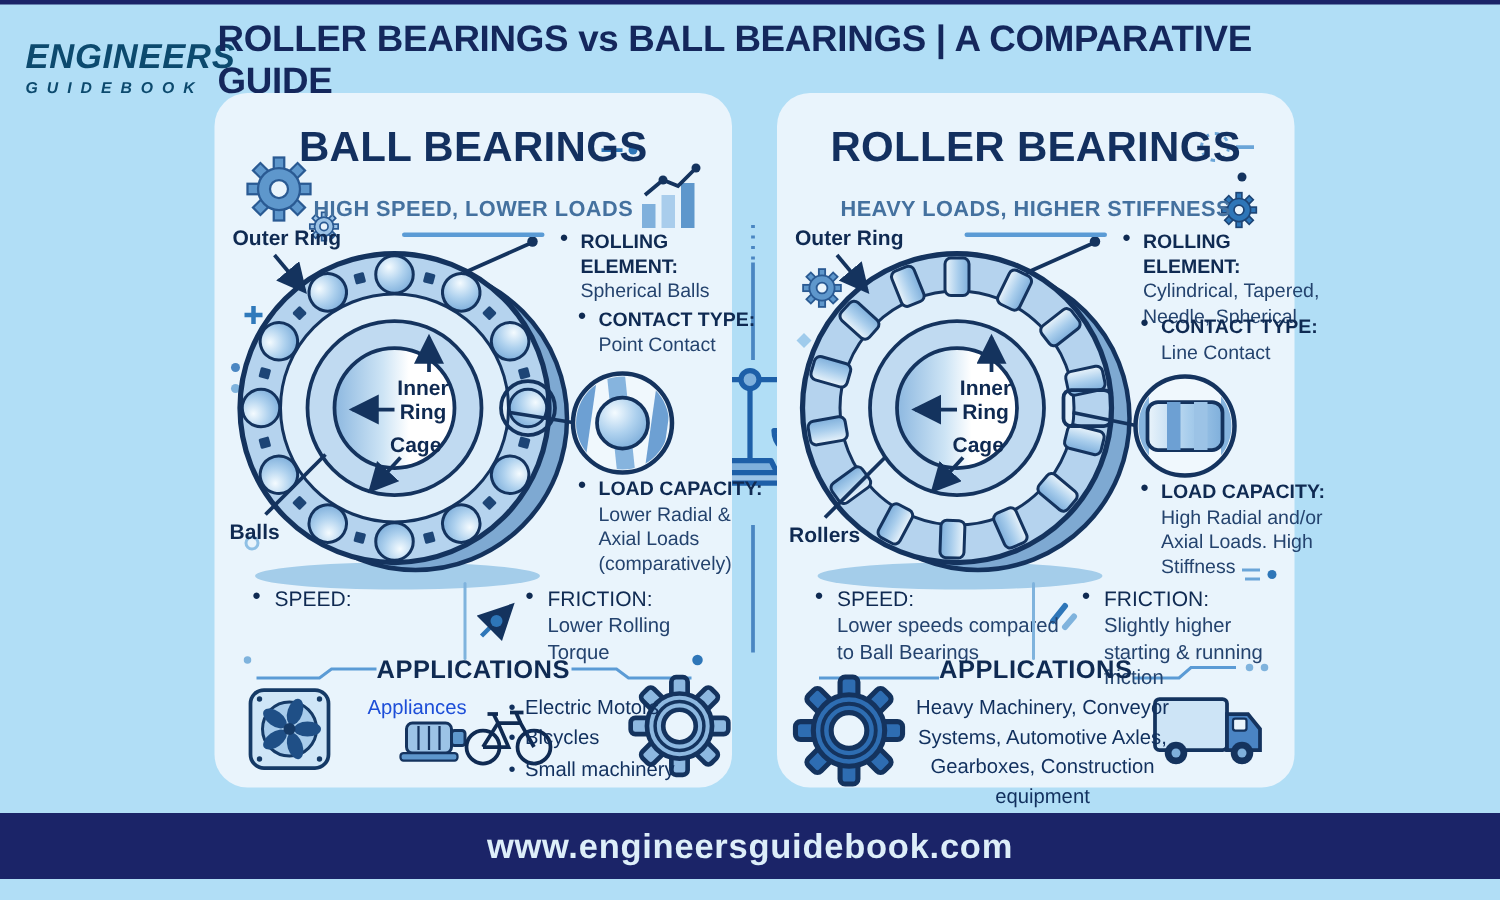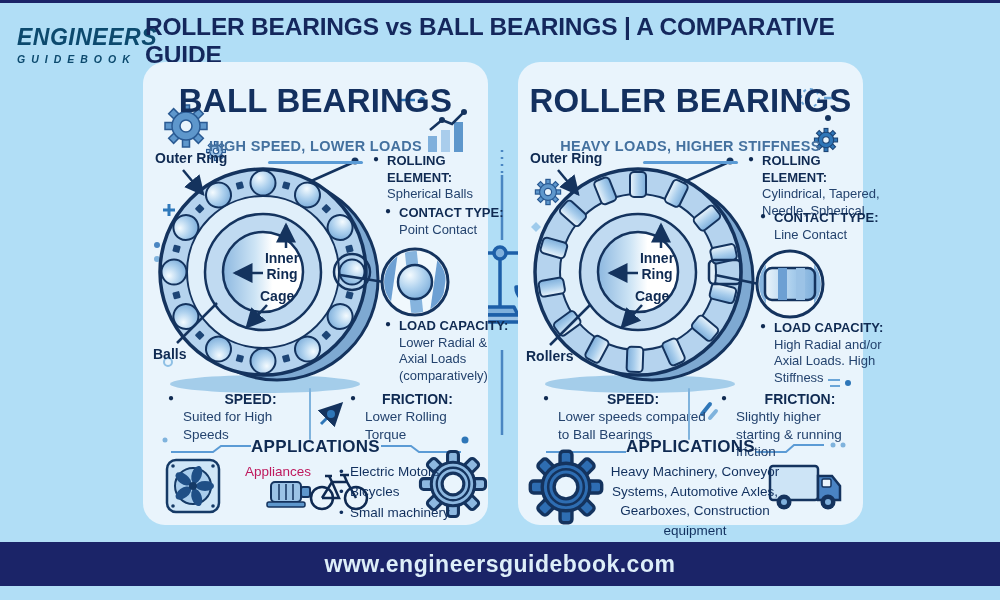--- a/index.html
+++ b/index.html
@@ -13,38 +13,38 @@
   .logo-l2 { font-size:10.5px; font-weight:700; letter-spacing:6px; margin-top:2px; }
   .main-title { position:absolute; left:145px; top:13px; width:720px; font-size:24.5px; font-weight:800; color:#14275c; letter-spacing:-0.2px; }
 
   
   .panel { position:absolute; top:62px; width:345px; height:463px; background:#e9f4fc; border-radius:22px; }
   .panel-left { left:143px; }
   .panel-right { left:518px; }
   .panel svg.art { position:absolute; left:0; top:0; }
 
   .panel-h { position:absolute; top:20px; left:0; right:0; text-align:center; }
-  .panel-title { font-size:33px; font-weight:800; color:#13305f; letter-spacing:.2px; }
+  .panel-title { font-size:28px; font-weight:800; color:#13305f; letter-spacing:.2px; }
   .panel-sub { font-size:14.5px; font-weight:700; color:#44719f; margin-top:18px; letter-spacing:.3px; }
   .panel-underline { width:95px; height:3px; background:#5b9bd5; border-radius:2px; margin:7px auto 0; }
 
   .dlabel { position:absolute; font-size:14px; font-weight:800; color:#0f2a52; }
   .dlabel.center { text-align:center; }
 
   .spec { position:absolute; font-size:13px; color:#24436e; line-height:1.28;margin-left:24px; }
   .spec .lab { font-weight:800; color:#0f2a52; position:relative; }
   .spec .lab::before { content:"●"; position:absolute; left:-14px; top:0; font-size:10px; color:#0f2a52; }
 
   .sf { position:absolute; font-size:13.5px; color:#24436e; line-height:1.3; }
-  .sf .lab { font-weight:700; font-size:14px; color:#0f2a52; position:relative;text-align:center; }
+  .sf .lab { font-weight:400; font-size:14px; color:#0f2a52; position:relative; }
   .sf .lab::before { content:"●"; position:absolute; left:-15px; top:1px; font-size:10px; color:#0f2a52; }
   .vdivider { position:absolute; width:2px; background:#7fb3dd; border-radius:2px; }
 
   .apps-h { position:absolute; left:0; right:0; text-align:center; font-size:17px; font-weight:800; color:#0f2a52; letter-spacing:.3px; }
-  .apps-intro { position:absolute; font-size:13.5px; color:#be185d; }
+  .apps-intro { position:absolute; font-size:13.5px; color:#1d4ed8; }
   .apps-list { position:absolute; font-size:13.5px; color:#11305e; line-height:1.5; list-style:none; }
   .apps-list li { position:relative; padding-left:11px; }
   .apps-list li::before { content:"•"; position:absolute; left:0; top:0; color:#11305e; }
   .apps-text { position:absolute; font-size:13.5px; color:#11305e; text-align:center; line-height:1.45; }
 
   
   .center-col { position:absolute; left:460px; top:145px; }
   .footer { position:absolute; left:0; top:542px; width:1000px; height:44px; background:#1b2468; display:flex; align-items:center; justify-content:center; }
   .footer-url { font-size:23px; font-weight:700; color:#ddeef9; letter-spacing:.5px; }
 </style>
@@ -345,21 +345,20 @@
       <div class="lab">CONTACT TYPE:</div>
       <div>Point Contact</div>
     </div>
     <div class="spec" style="left:232px; top:256px; width:110px;">
       <div class="lab">LOAD CAPACITY:</div>
       <div>Lower Radial &amp; Axial Loads (comparatively)</div>
     </div>
 
     <div class="sf" style="left:40px; top:328px; width:135px;">
       <div class="lab">SPEED:</div>
-      <div>Suited for High Speeds</div>
     </div>
     <div class="vdivider" style="left:166px; top:326px; height:52px;"></div>
     <div class="sf" style="left:222px; top:328px; width:105px;">
       <div class="lab">FRICTION:</div>
       <div>Lower Rolling Torque</div>
     </div>
 
     <div class="apps-h" style="top:375px;">APPLICATIONS</div>
     <div class="apps-intro" style="left:102px; top:402px;">Appliances</div>
     <ul class="apps-list" style="left:196px; top:400px;">

